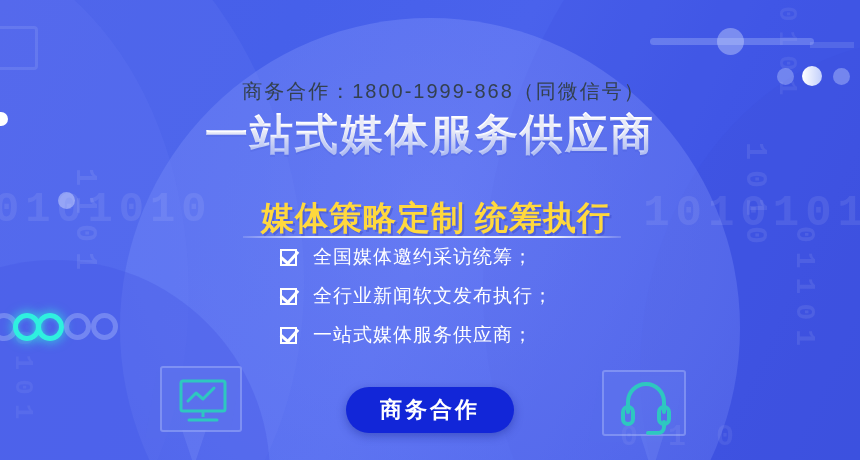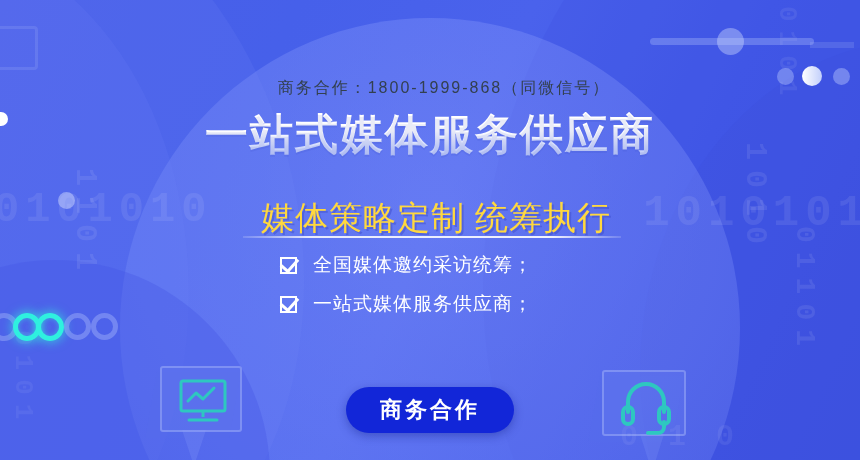--- a/index.html
+++ b/index.html
@@ -147,21 +147,21 @@
   .content {
     position: absolute;
     inset: 0;
     text-align: center;
   }
 
   .contact-line {
     position: absolute;
     top: 78px;
     left: 0; right: 0;
-    font-size: 16px;
+    font-size: 20px;
     color: #33404f;
     letter-spacing: 2px;
     font-weight: 400;
     margin-left: 28px;
   }
 
   .main-title {
     position: absolute;
     top: 112px;
     left: 0; right: 0;
@@ -175,38 +175,38 @@
     color: transparent;
     -webkit-text-fill-color: transparent;
     text-shadow: 0 2px 0 rgba(40,60,180,0.10);
   }
 
   .sub-title {
     position: absolute;
     top: 196px;
     left: 12px; right: 0;
     font-size: 33px;
-    font-weight: 400;
+    font-weight: 700;
     letter-spacing: 1px;
     color: #ffd83d;
     text-shadow: 2px 2px 0 rgba(50,60,190,0.35);
   }
 
   .divider {
     position: absolute;
     top: 236px;
     left: 243px;
     width: 378px;
     height: 2px;
     background: linear-gradient(90deg, rgba(255,255,255,0.15) 0%, rgba(255,255,255,0.85) 18%, rgba(255,255,255,0.9) 82%, rgba(255,255,255,0.15) 100%);
   }
 
   .features {
     position: absolute;
-    top: 252px;
+    top: 244px;
     left: 0; right: 0;
     display: flex;
     flex-direction: column;
     align-items: center;
     gap: 13px;
   }
   .feature-row {
     display: flex;
     align-items: center;
     width: 300px;
@@ -331,20 +331,24 @@
 
     <div class="divider"></div>
 
     <div class="features">
 
       <div class="feature-row">
         <span class="check-box"></span>
         <span class="feature-text">全国媒体邀约采访统筹；</span>
       </div>
 
+      <div class="feature-row">
+        <span class="check-box"></span>
+        <span class="feature-text">全行业新闻软文发布执行；</span>
+      </div>
 
       <div class="feature-row">
         <span class="check-box"></span>
         <span class="feature-text">一站式媒体服务供应商；</span>
       </div>
 
     </div>
 
     <button class="cta-button">商务合作</button>
 

